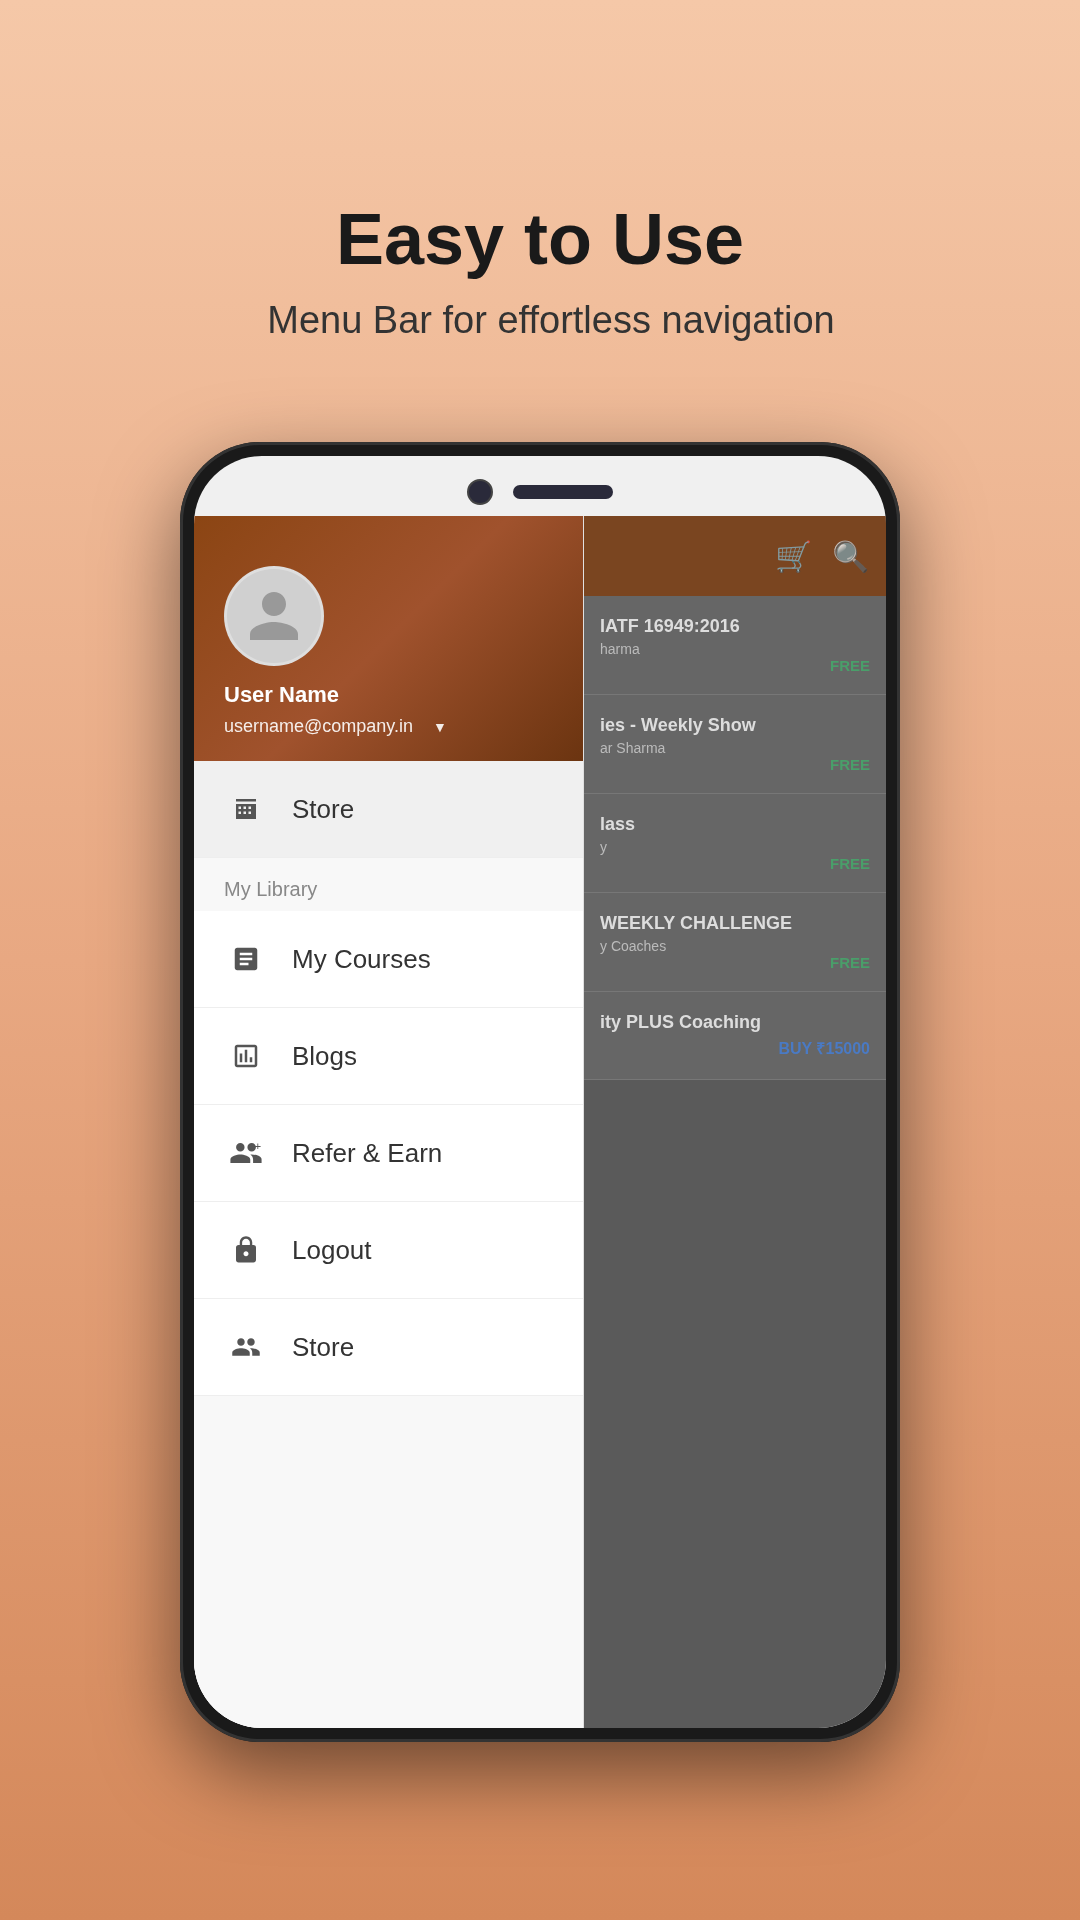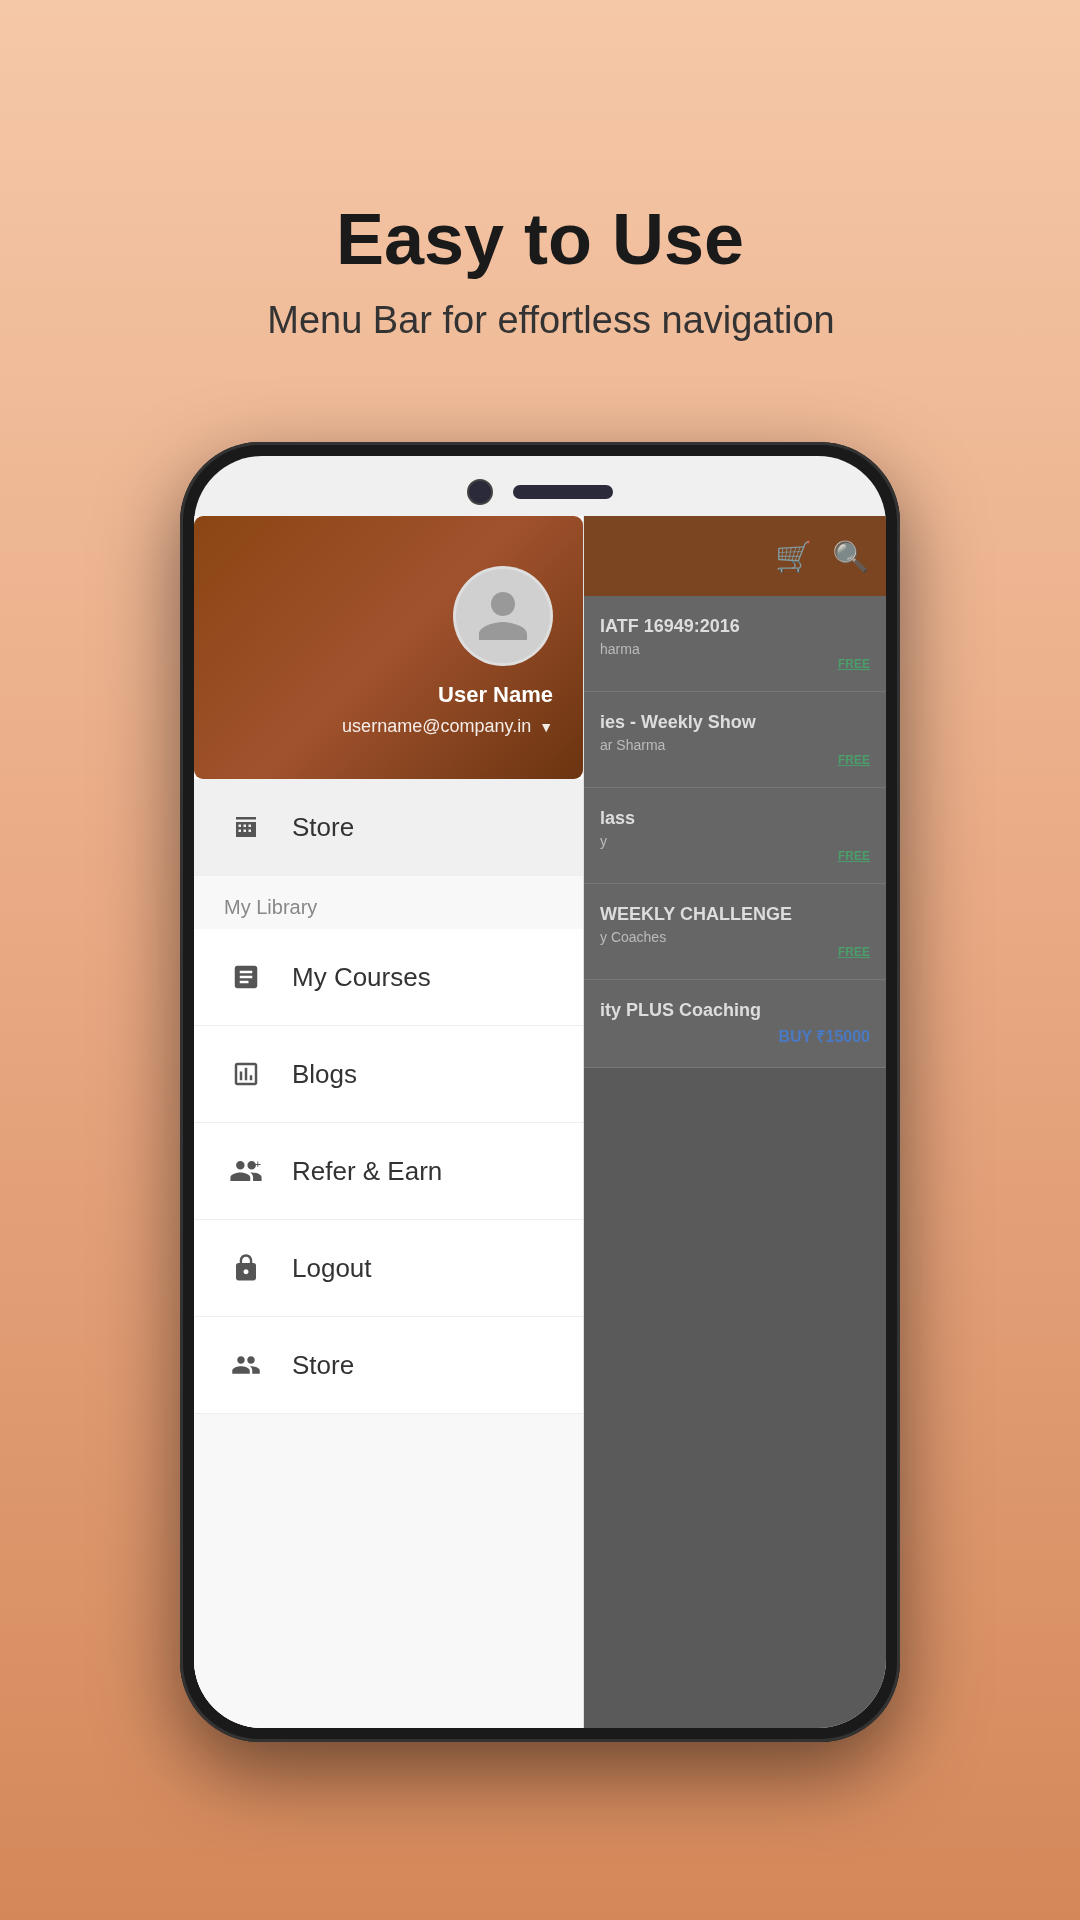--- a/index.html
+++ b/index.html
@@ -108,26 +108,25 @@
       height: 100%;
       background: #fff;
       display: flex;
       flex-direction: column;
       z-index: 10;
       border-right: 1px solid #e0e0e0;
     }
 
     .drawer-header {
       background: linear-gradient(135deg, #8B4513 0%, #A0522D 50%, #6B3410 100%);
-      padding: 50px 30px 42px;
+      padding: 50px 30px 24px;
       display: flex;
       flex-direction: column;
-      align-items: flex-end;
+      align-items: flex-start;
       min-height: 220px;
-      border-radius: 9px;
     }
 
     .avatar-circle {
       width: 100px; height: 100px;
       background: #d0d0d0;
       border-radius: 50%;
       display: flex;
       align-items: center;
       justify-content: center;
       margin-bottom: 16px;
@@ -137,21 +136,21 @@
     .user-name {
       color: #fff;
       font-size: 22px;
       font-weight: 600;
       margin-bottom: 8px;
     }
 
     .user-email-row {
       display: flex;
       align-items: center;
-      gap: 8px;
+      gap: 20px;
     }
 
     .user-email {
       color: rgba(255,255,255,0.9);
       font-size: 18px;
     }
 
     .dropdown-arrow {
       color: rgba(255,255,255,0.9);
       font-size: 14px;
@@ -246,24 +245,23 @@
       margin-bottom: 4px;
     }
 
     .content-sub {
       color: #bbb;
       font-size: 14px;
     }
 
     .free-badge {
       color: #4a9e6a;
-      font-size: 12px;
+      font-size: 15px;
       font-weight: 700;
       align-self: flex-end;
-      text-decoration: underline;
     }
 
     .buy-badge {
       color: #4a7ac4;
       font-size: 16px;
       font-weight: 700;
       align-self: flex-end;
     }
 
     

